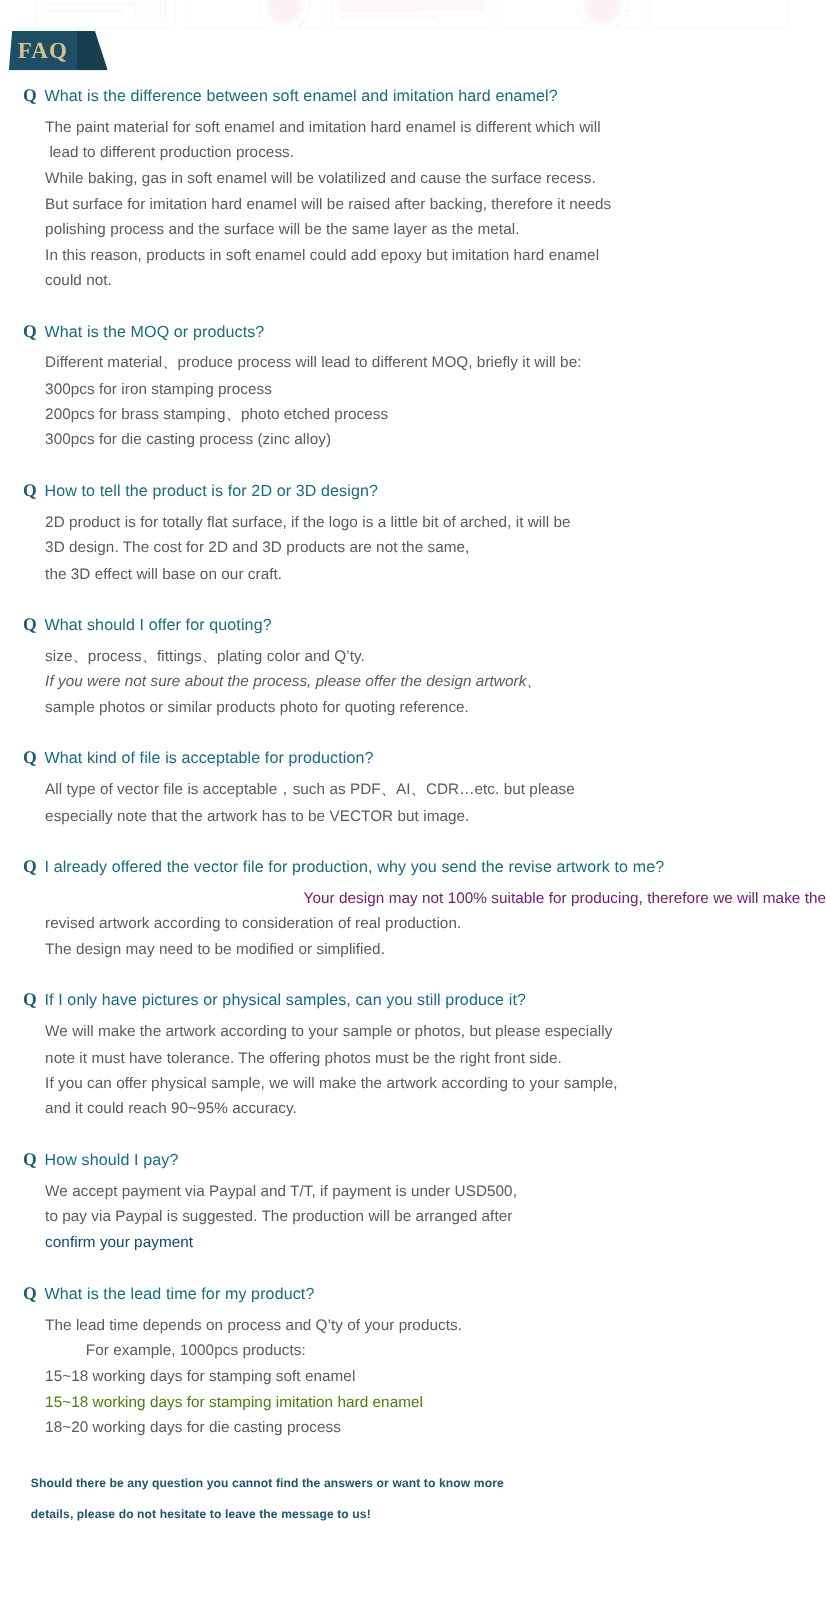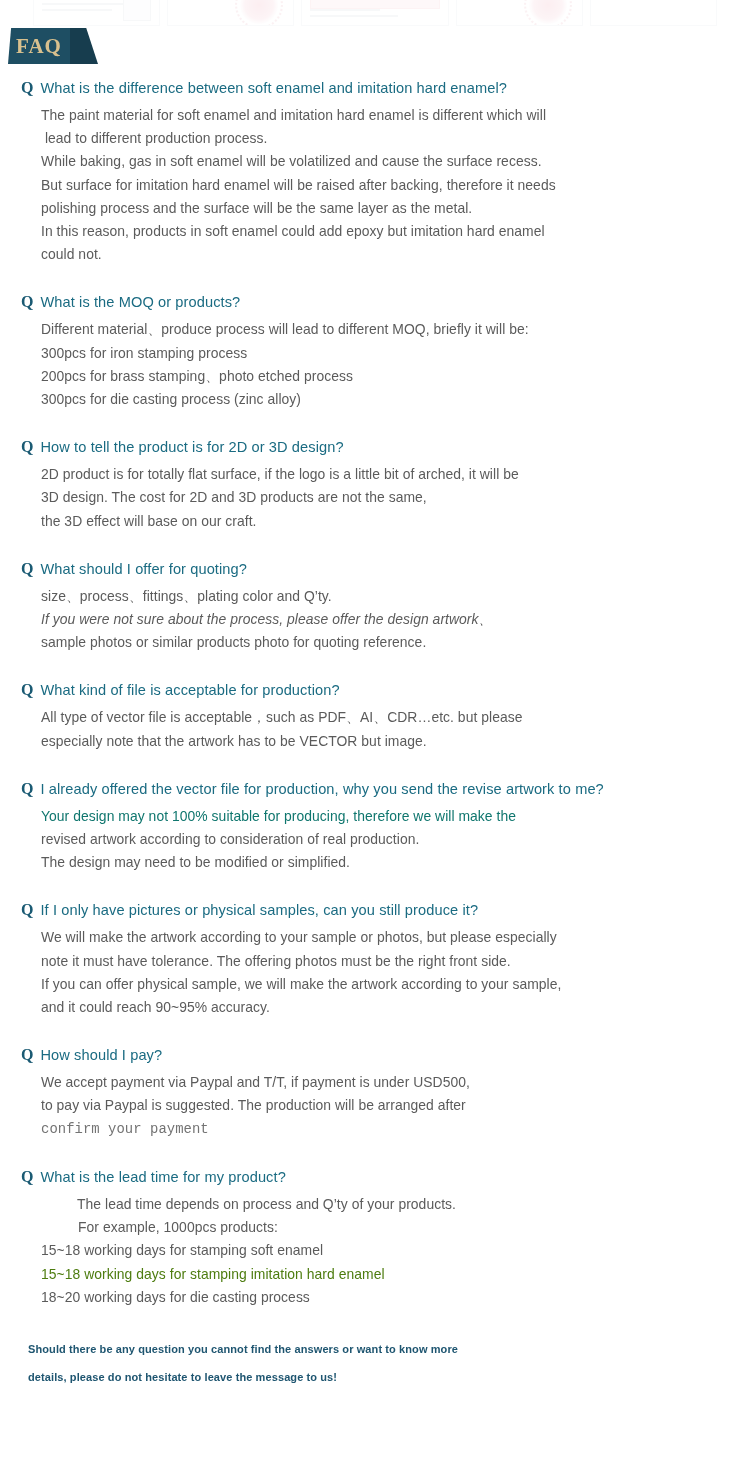--- a/index.html
+++ b/index.html
@@ -244,21 +244,21 @@
           <div class="a-line" style="color: rgb(91, 91, 91);">especially note that the artwork has to be VECTOR but image.</div>
         </div>
       </div>
       <div class="gap-sm"></div>
       <div class="faq-item">
         <div class="faq-q">
           <span class="q-icon" style="color: rgb(26, 90, 115);">Q</span>
           <span class="q-text" style="color: rgb(26, 107, 130);">I already offered the vector file for production, why you send the revise artwork to me?</span>
         </div>
         <div class="faq-a">
-          <div class="a-line" style="color: #0f766e;">Your design may not 100% suitable for producing, therefore we will make the</div>
+          <div class="a-line" style="color: #701a75; text-align: right;">Your design may not 100% suitable for producing, therefore we will make the</div>
           <div class="a-line" style="color: rgb(91, 91, 91);">revised artwork according to consideration of real production.</div>
           <div class="a-line" style="color: rgb(91, 91, 91);">The design may need to be modified or simplified.</div>
         </div>
       </div>
       <div class="gap-sm"></div>
       <div class="faq-item">
         <div class="faq-q">
           <span class="q-icon" style="color: rgb(26, 90, 115);">Q</span>
           <span class="q-text" style="color: rgb(26, 107, 130);">If I only have pictures or physical samples, can you still produce it?</span>
         </div>
@@ -271,31 +271,31 @@
       </div>
       <div class="gap-sm"></div>
       <div class="faq-item">
         <div class="faq-q">
           <span class="q-icon" style="color: rgb(26, 90, 115);">Q</span>
           <span class="q-text" style="color: rgb(26, 107, 130);">How should I pay?</span>
         </div>
         <div class="faq-a">
           <div class="a-line" style="color: rgb(91, 91, 91);">We accept payment via Paypal and T/T, if payment is under USD500,</div>
           <div class="a-line" style="color: rgb(91, 91, 91);">to pay via Paypal is suggested. The production will be arranged after</div>
-          <div class="a-line" style="color: #737373; font-family: Liberation Mono, monospace;">confirm your payment</div>
+          <div class="a-line" style="color: #0c4a6e;">confirm your payment</div>
         </div>
       </div>
       <div class="gap-sm"></div>
       <div class="faq-item">
         <div class="faq-q">
           <span class="q-icon" style="color: rgb(26, 90, 115);">Q</span>
           <span class="q-text" style="color: rgb(26, 107, 130);">What is the lead time for my product?</span>
         </div>
         <div class="faq-a">
-          <div class="a-line" style="color: rgb(91, 91, 91); margin-left: 36px;">The lead time depends on process and Q’ty of your products.</div>
+          <div class="a-line" style="color: rgb(91, 91, 91);">The lead time depends on process and Q’ty of your products.</div>
           <div class="a-line" style="color: rgb(91, 91, 91); margin-left: 37px;">For example, 1000pcs products:</div>
           <div class="a-line" style="color: rgb(91, 91, 91);">15~18 working days for stamping soft enamel</div>
           <div class="a-line" style="color: #4d7c0f;">15~18 working days for stamping imitation hard enamel</div>
           <div class="a-line" style="color: rgb(91, 91, 91);">18~20 working days for die casting process</div>
         </div>
       </div>
       <div class="gap-sm"></div>
       <div class="faq-footer" style="color: rgb(30, 85, 112);">
         <div>Should there be any question you cannot find the answers or want to know more</div>
         <div>details, please do not hesitate to leave the message to us!</div>

